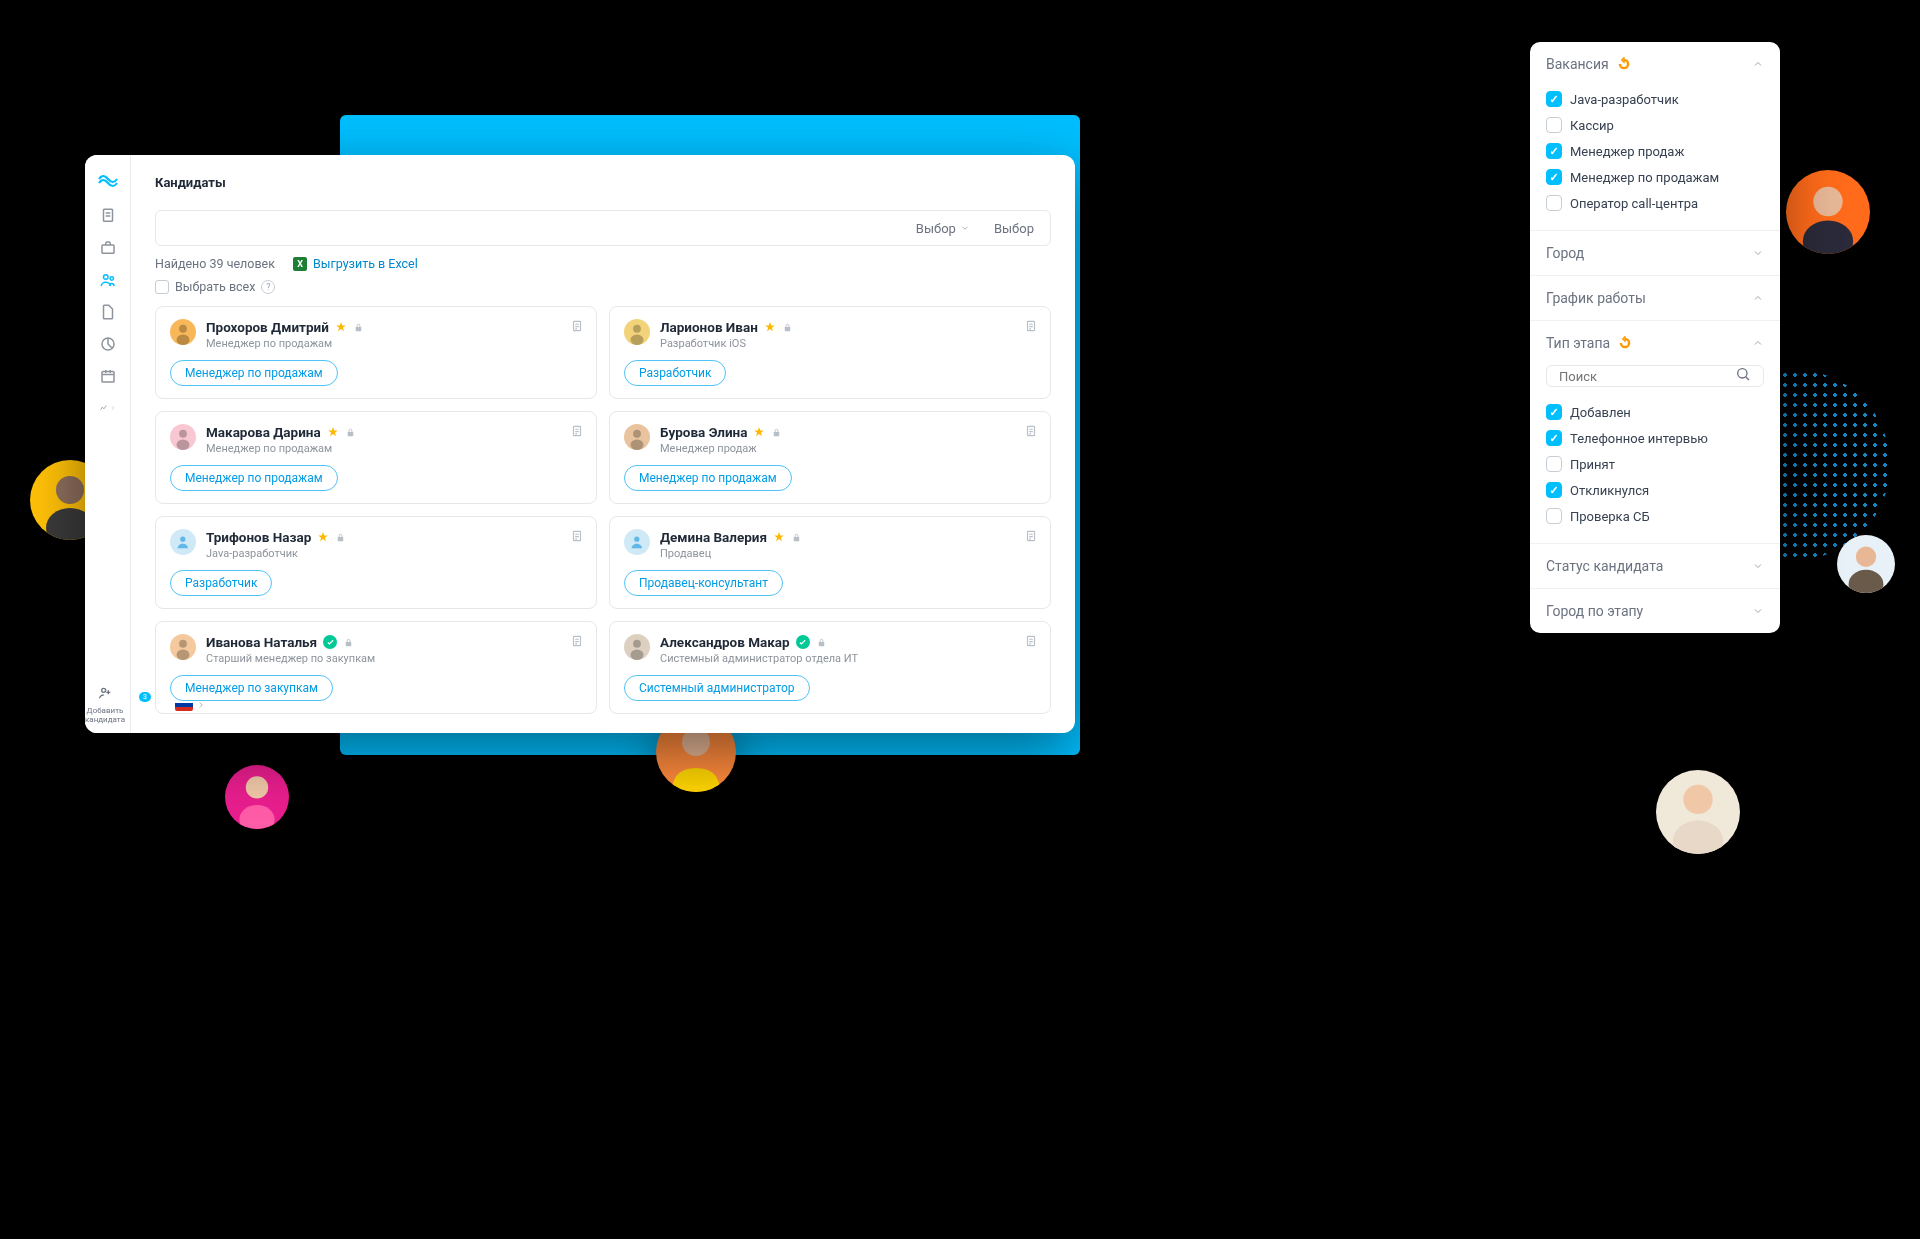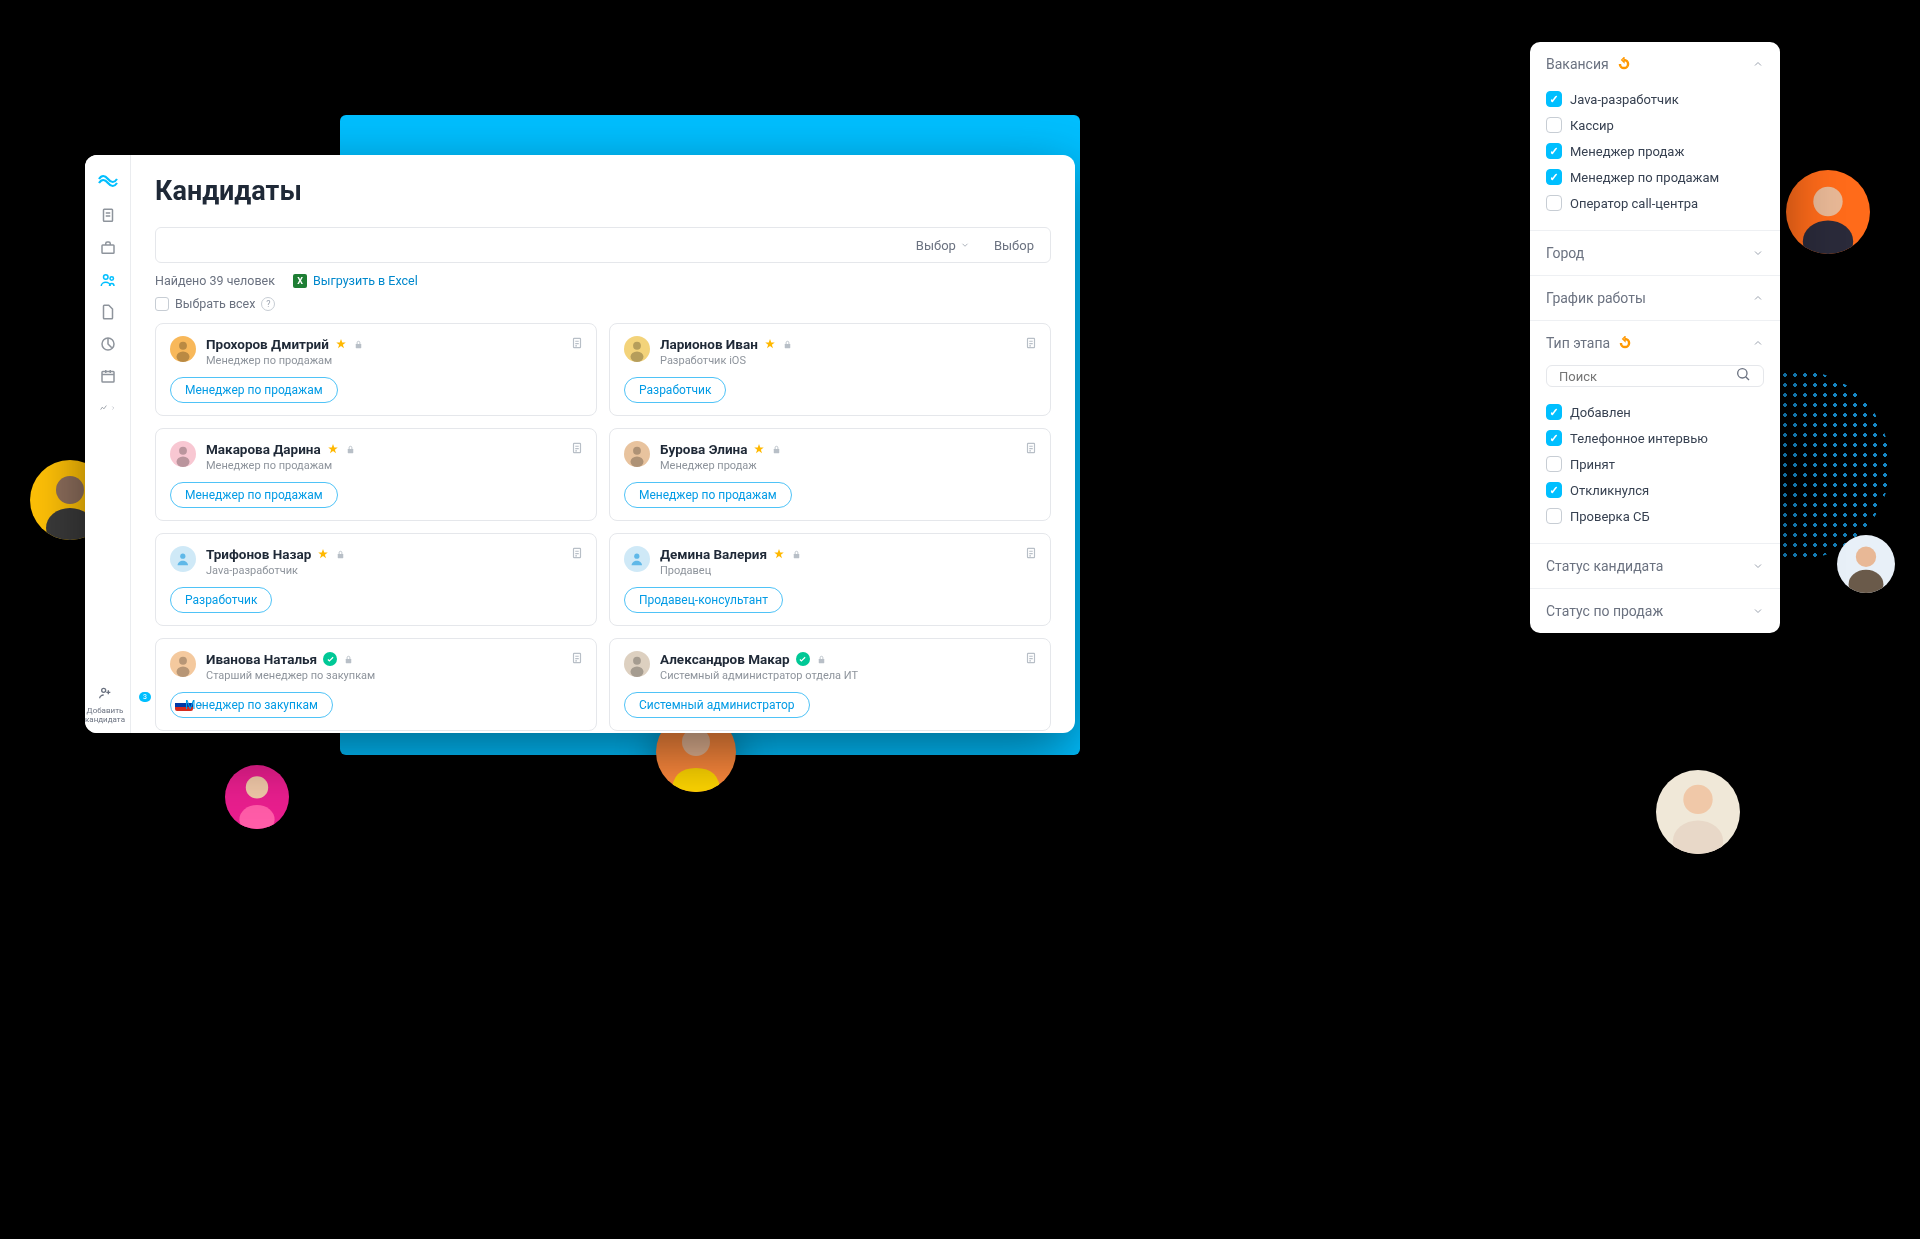--- a/index.html
+++ b/index.html
@@ -28,21 +28,21 @@
 .sidebar-bottom { position:absolute; bottom:8px; left:0; right:0; display:flex; align-items:center; gap:10px; }
 .add-cand { font-size:8px; color:#6b7280; text-align:center; line-height:1.2; cursor:pointer; }
 .add-cand svg { width:16px; height:16px; margin-bottom:2px; }
 .bell { position:relative; }
 .badge { position:absolute; top:-4px; right:-6px; background:#00BFFF; color:#fff; font-size:7px; border-radius:8px; padding:1px 4px; }
 .user-av { width:22px; height:22px; border-radius:50%; background:linear-gradient(135deg,#d4b5ff,#a78bfa); }
 .flag { width:18px; height:12px; background:linear-gradient(to bottom,#fff 33%,#0039A6 33%,#0039A6 66%,#D52B1E 66%); border-radius:2px; }
 .chev { width:10px; height:10px; color:#9ca3af; }
 
 .main { flex:1; padding:20px 24px 0; overflow:hidden; }
-.title { font-size:27px; font-weight:700; color:#1f2937; margin-bottom:20px; }
+.title { font-size:13px; font-weight:700; color:#1f2937; margin-bottom:20px; }
 .searchbar { height:36px; border:1px solid #e5e7eb; border-radius:6px; display:flex; align-items:center; justify-content:flex-end; padding:0 16px; gap:24px; margin-bottom:10px; }
 .sel { font-size:13px; color:#6b7280; display:flex; align-items:center; gap:4px; cursor:pointer; }
 
 .meta-row { display:flex; align-items:flex-end; gap:18px; margin-bottom:8px; font-size:12.5px; }
 .found { color:#6b7280; }
 .export { color:#0088cc; display:flex; align-items:center; gap:6px; cursor:pointer; }
 .export-icon { width:14px; height:14px; background:#1e7e34; color:#fff; display:flex; align-items:center; justify-content:center; font-size:9px; font-weight:700; border-radius:2px; }
 .select-all { display:flex; align-items:center; gap:6px; font-size:12.5px; color:#6b7280; margin-bottom:12px; }
 .cb { width:14px; height:14px; border:1.5px solid #c7cdd4; border-radius:3px; cursor:pointer; }
 .help-icon { width:14px; height:14px; border:1px solid #c7cdd4; border-radius:50%; display:flex; align-items:center; justify-content:center; font-size:9px; color:#9ca3af; }
@@ -502,20 +502,20 @@
           <span>Статус кандидата</span>
         </div>
       <svg class="fchev" viewBox="0 0 24 24" fill="none" stroke="currentColor" stroke-width="2">
           <path d="M6 9l6 6 6-6"></path>
         </svg>
     </div>
   </div>
   <div class="fsection" style="border-bottom:none;">
     <div class="fsh">
       <div class="fst">
-          <span>Статус по продаж</span>
+          <span>Город по этапу</span>
         </div>
       <svg class="fchev" viewBox="0 0 24 24" fill="none" stroke="currentColor" stroke-width="2">
           <path d="M6 9l6 6 6-6"></path>
         </svg>
     </div>
   </div>
 </div>
 
 </body></html>

